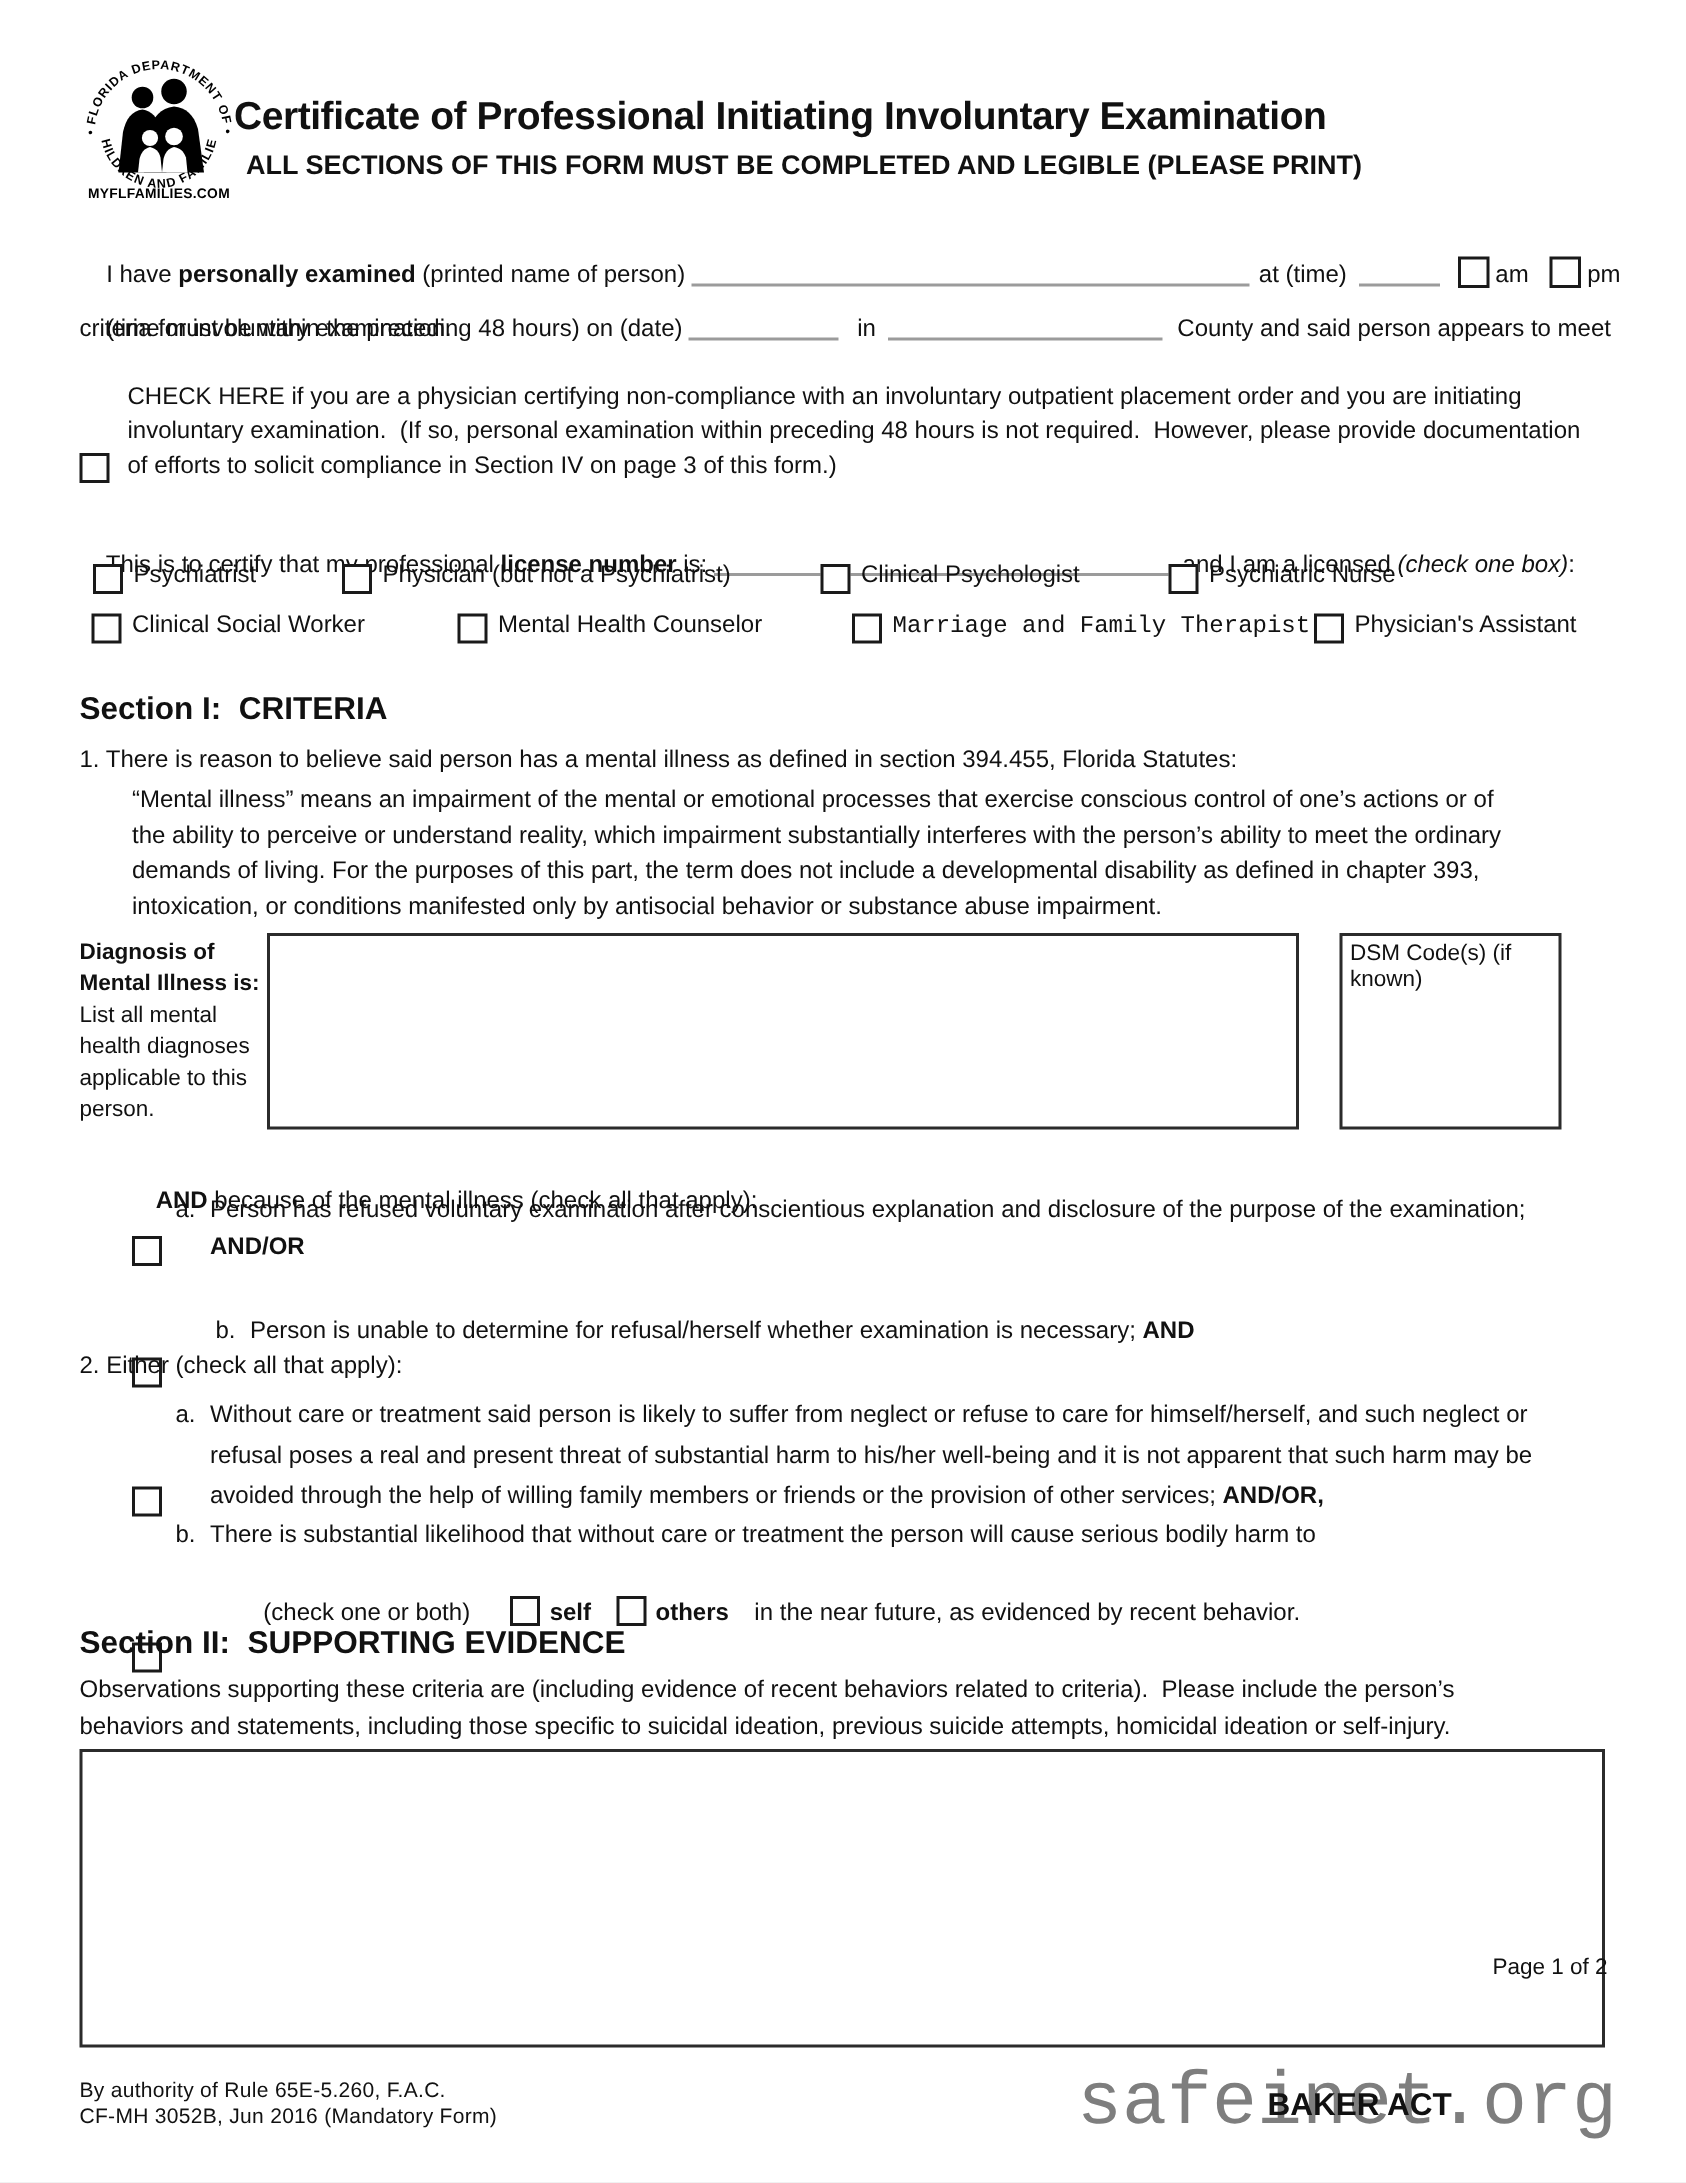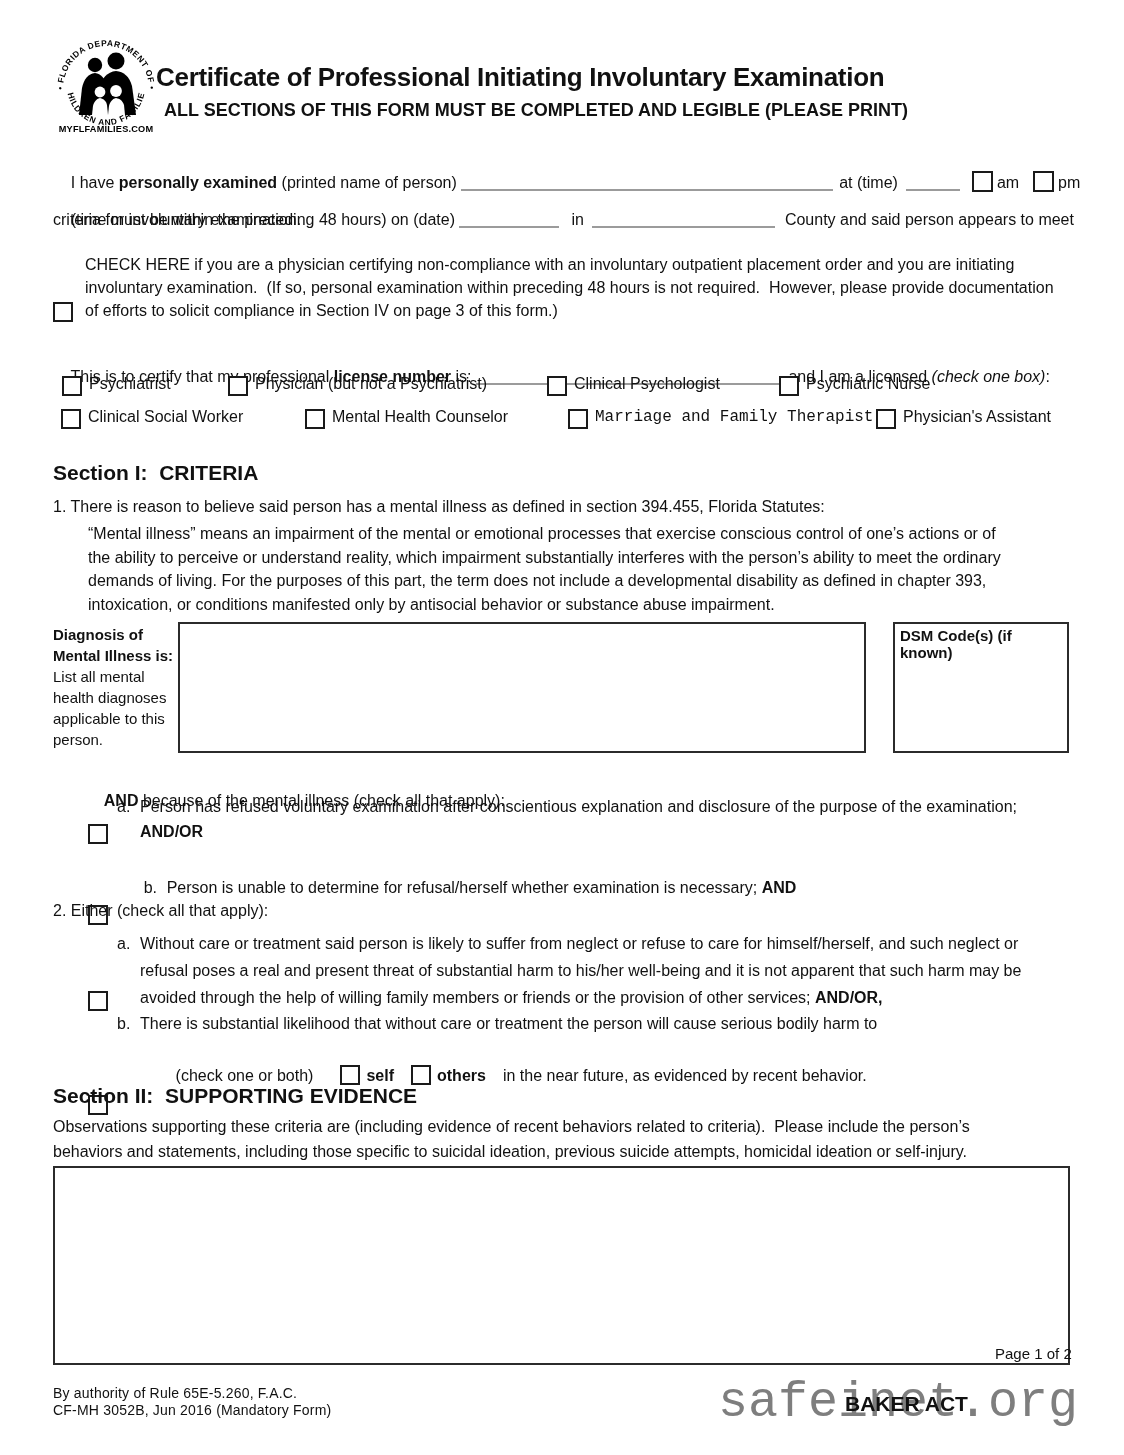--- a/index.html
+++ b/index.html
@@ -134,21 +134,21 @@
     <div class="pw nw">the ability to perceive or understand reality, which impairment substantially interferes with the person’s ability to meet the ordinary</div>
     <div class="pw nw">demands of living. For the purposes of this part, the term does not include a developmental disability as defined in chapter 393,</div>
     <div class="pw nw">intoxication, or conditions manifested only by antisocial behavior or substance abuse impairment.</div>
   </div>
 
   <div class="abs" style="left:53px;top:624px;width:122px;font-size:15px;line-height:21px;">
     <span class="b pw">Diagnosis of Mental Illness is:</span>
     <span class="pw">List all mental health diagnoses applicable to this person.</span>
   </div>
   <div class="abs boxed" style="left:178px;top:622px;width:688px;height:131px;"></div>
-  <div class="abs boxed" style="left:893px;top:622px;width:176px;height:131px;font-weight:bold;">
+  <div class="abs boxed" style="left:893px;top:622px;width:148px;height:131px;">
     <div class="pw" style="font-size:15px;padding:3px 5px;">DSM Code(s) (if known)</div>
   </div>
 
   <div class="abs t16 nw" style="left:86px;top:765px;">
     <span class="b pw">AND</span><span class="pw"> because of the mental illness (check all that apply):</span>
   </div>
 
   <div class="abs row" style="left:88px;top:794px;width:990px;">
     <span class="cb" style="margin-top:2px;"></span>
     <div class="t16 lh25" style="margin-left:9px;">
@@ -191,15 +191,15 @@
     <div class="pw nw">behaviors and statements, including those specific to suicidal ideation, previous suicide attempts, homicidal ideation or self-injury.</div>
   </div>
   <div class="abs boxed" style="left:53px;top:1166px;width:1017px;height:199px;"></div>
 
   <div class="abs watermark" style="left:718px;top:1378px;">safeinet.org</div>
   <div class="abs footer-small overwm" style="left:53px;top:1385px;">
     <div class="pw">By authority of Rule 65E-5.260, F.A.C.</div>
     <div class="pw">CF-MH 3052B, Jun 2016 (Mandatory Form)</div>
   </div>
   <div class="abs overwm" style="left:845px;top:1392px;font-size:21px;font-weight:bold;">BAKER ACT</div>
-  <div class="abs overwm" style="left:995px;top:1345px;font-size:15px;">Page 1 of 2</div>
+  <div class="abs overwm" style="left:995px;top:1303px;font-size:15px;">Page 1 of 2</div>
 
 </div>
 
 </body></html>

